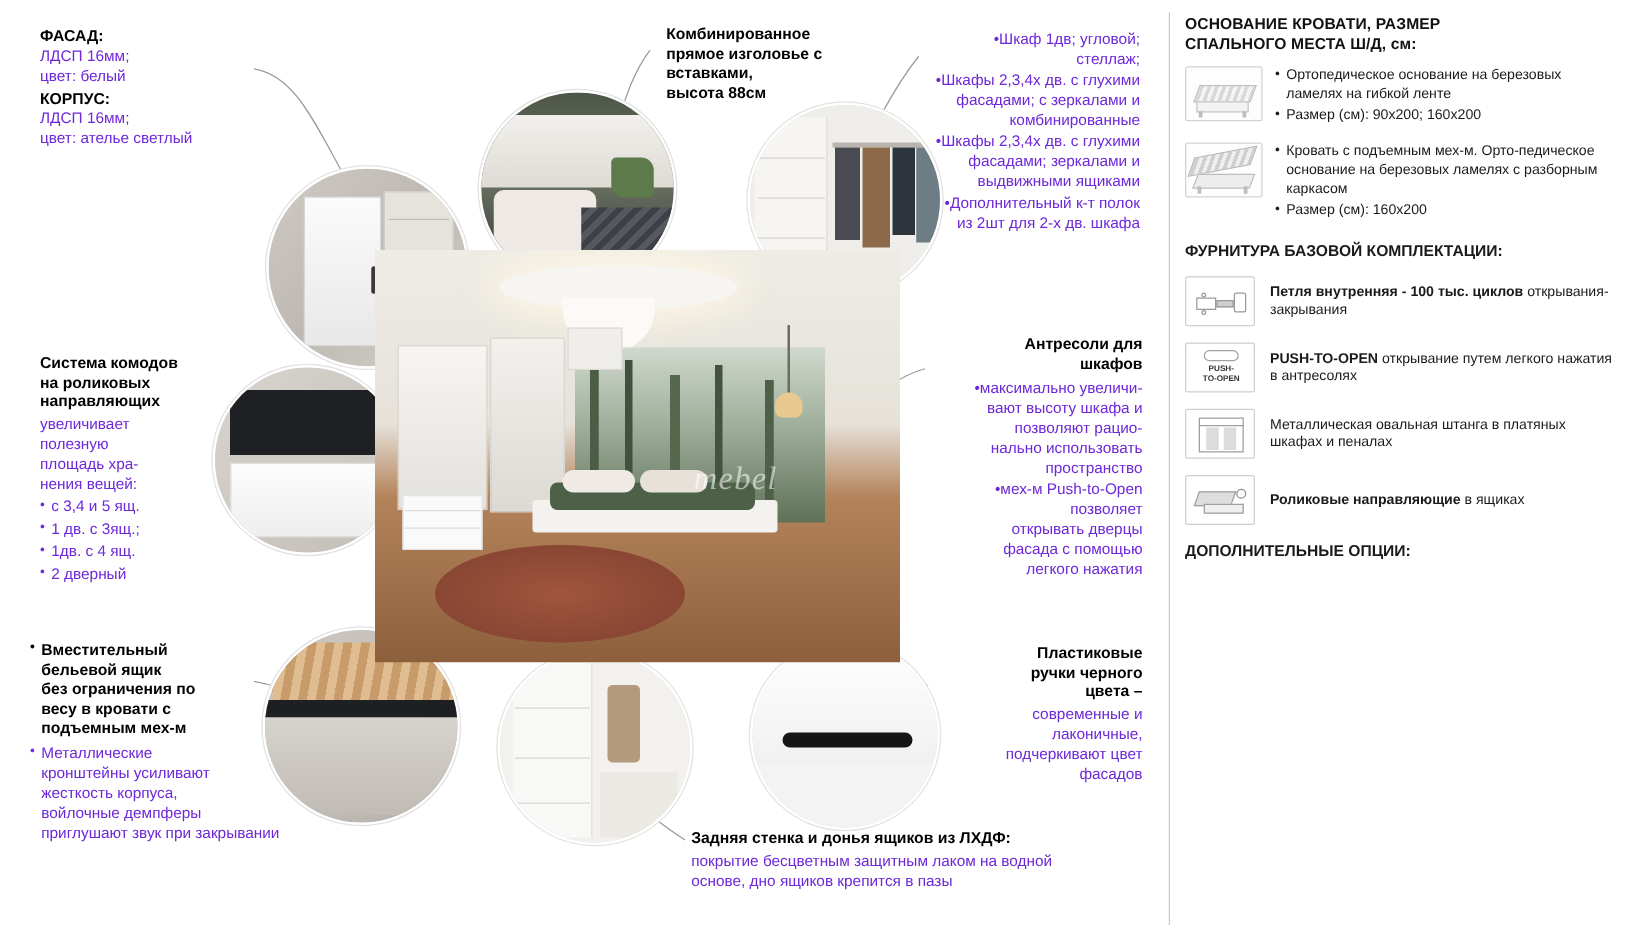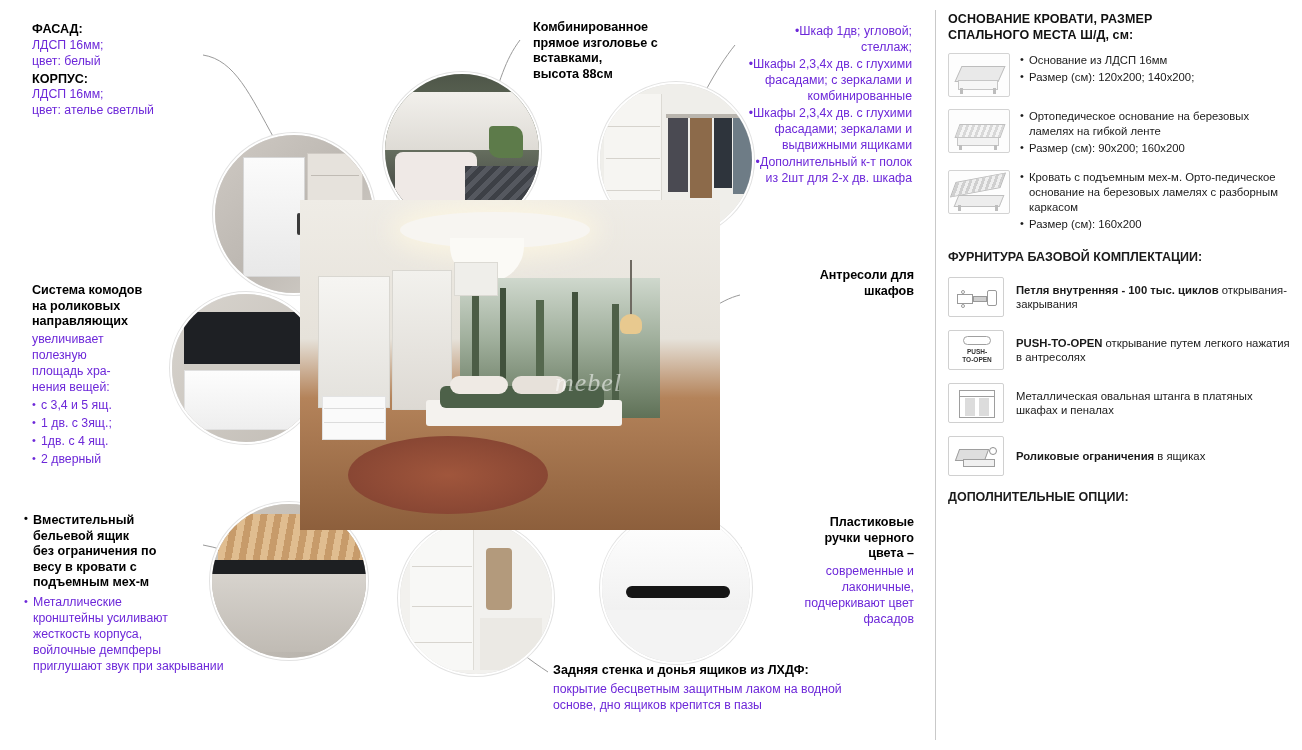--- a/index.html
+++ b/index.html
@@ -265,20 +265,32 @@
       <div>•<span>Шкаф 1дв; угловой; стеллаж;</span></div>
       <div style="margin-top:1px;">•<span>Шкафы 2,3,4х дв. с глухими фасадами; с зеркалами и комбинированные</span></div>
       <div style="margin-top:1px;">•<span>Шкафы 2,3,4х дв. с глухими фасадами; зеркалами и выдвижными ящиками</span></div>
       <div style="margin-top:1px;">•<span>Дополнительный к-т полок из 2шт для 2-х дв. шкафа</span></div>
     </div>
   </div>
 
   <div class="callout ta-r" style="left:752px;top:268px;width:162px;">
     <div class="hd" style="white-space:pre-line;">Антресоли для
 шкафов</div>
+    <div class="bd" style="margin-top:4px;">
+      <div style="white-space:pre-line;">•<span>максимально увеличи-
+вают высоту шкафа и
+позволяют рацио-
+нально использовать
+пространство</span></div>
+      <div style="white-space:pre-line;margin-top:1px;">•<span>мех-м Push-to-Open
+позволяет
+открывать дверцы
+фасада с помощью
+легкого нажатия</span></div>
+    </div>
   </div>
 
   <div class="callout ta-r" style="left:760px;top:515px;width:154px;">
     <div class="hd" style="white-space:pre-line;">Пластиковые
 ручки черного
 цвета –</div>
     <div class="bd" style="white-space:pre-line;margin-top:2px;">современные и
 лаконичные,
 подчеркивают цвет
 фасадов</div>
@@ -289,34 +301,20 @@
     <div class="bd" style="white-space:pre-line;margin-top:3px;">покрытие бесцветным защитным лаком на водной
 основе, дно ящиков крепится в пазы</div>
   </div>
 
   <div class="divider-v"></div>
   <div class="right-panel">
 
     <div class="rp-title" style="white-space:pre-line;">ОСНОВАНИЕ КРОВАТИ, РАЗМЕР
 СПАЛЬНОГО МЕСТА Ш/Д, см:</div>
 
-    <div class="rp-row">
-      <div class="rp-thumb">
-        <div style="position:absolute;left:9px;top:12px;width:44px;height:16px;background:#e9e9e9;border:1px solid #bdbdbd;transform:skewX(-24deg);"></div>
-        <div style="position:absolute;left:9px;top:26px;width:40px;height:10px;background:#f6f6f6;border:1px solid #c6c6c6;"></div>
-        <div style="position:absolute;left:11px;top:34px;width:3px;height:6px;background:#bdbdbd;"></div>
-        <div style="position:absolute;left:44px;top:34px;width:3px;height:6px;background:#bdbdbd;"></div>
-      </div>
-      <div class="rp-text">
-        <ul class="bullet-list">
-          <li>Основание из ЛДСП 16мм</li>
-          <li>Размер (см): 120х200; 140х200;</li>
-        </ul>
-      </div>
-    </div>
 
     <div class="rp-row">
       <div class="rp-thumb">
         <div style="position:absolute;left:8px;top:14px;width:46px;height:14px;background:repeating-linear-gradient(90deg,#d8d8d8 0 3px,#f4f4f4 3px 6px);border:1px solid #c0c0c0;transform:skewX(-20deg);"></div>
         <div style="position:absolute;left:8px;top:27px;width:42px;height:9px;background:#f2f2f2;border:1px solid #c6c6c6;"></div>
         <div style="position:absolute;left:10px;top:35px;width:3px;height:5px;background:#bdbdbd;"></div>
         <div style="position:absolute;left:45px;top:35px;width:3px;height:5px;background:#bdbdbd;"></div>
       </div>
       <div class="rp-text">
         <ul class="bullet-list">
@@ -380,21 +378,21 @@
       </div>
     </div>
 
     <div class="hw-row">
       <div class="hw-icon">
         <div style="position:absolute;left:8px;top:12px;width:30px;height:12px;background:#dedede;border:1px solid #9e9e9e;transform:skewX(-20deg);"></div>
         <div style="position:absolute;left:14px;top:22px;width:32px;height:8px;background:#f0f0f0;border:1px solid #9e9e9e;"></div>
         <div style="position:absolute;left:40px;top:10px;width:8px;height:8px;border-radius:50%;border:1px solid #8f8f8f;"></div>
       </div>
       <div class="hw-text">
-        <span style="font-weight:bold;">Роликовые ограничения</span><span> в ящиках</span>
+        <span style="font-weight:bold;">Роликовые направляющие</span><span> в ящиках</span>
       </div>
     </div>
 
     <div class="rp-sec-title tight">ДОПОЛНИТЕЛЬНЫЕ ОПЦИИ:</div>
 
 
   </div>
 </div>
 
 </body></html>

